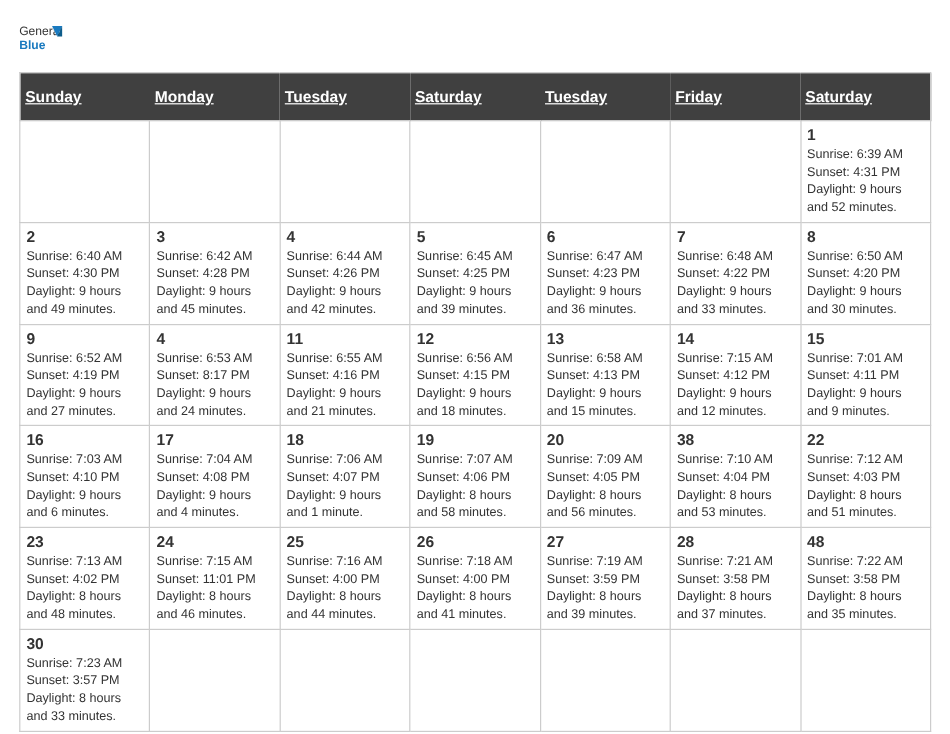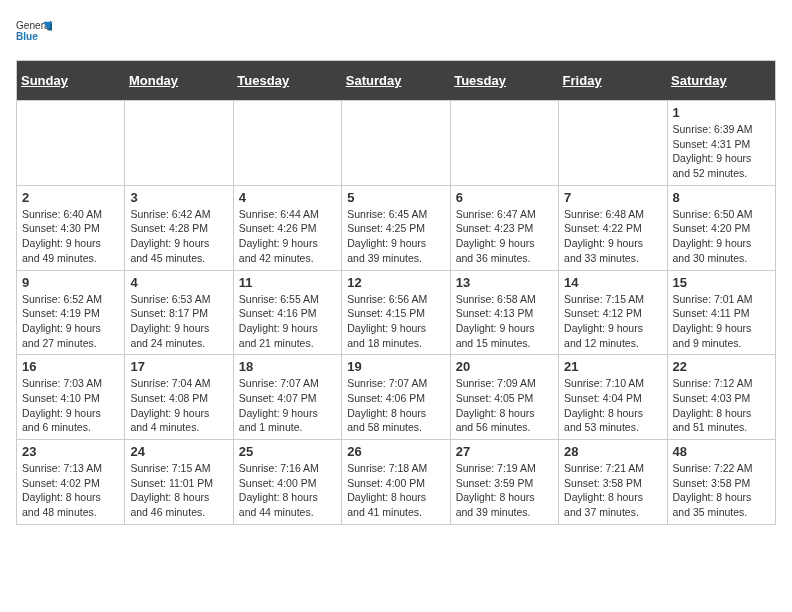--- a/index.html
+++ b/index.html
@@ -220,38 +220,38 @@
 Daylight: 9 hours and 6 minutes.</div>
         </td>
         <td>
           <span class="day-num">17</span>
           <div class="day-info">Sunrise: 7:04 AM
 Sunset: 4:08 PM
 Daylight: 9 hours and 4 minutes.</div>
         </td>
         <td>
           <span class="day-num">18</span>
-          <div class="day-info">Sunrise: 7:07 AM
+          <div class="day-info">Sunrise: 7:06 AM
 Sunset: 4:07 PM
 Daylight: 9 hours and 1 minute.</div>
         </td>
         <td>
           <span class="day-num">19</span>
           <div class="day-info">Sunrise: 7:07 AM
 Sunset: 4:06 PM
 Daylight: 8 hours and 58 minutes.</div>
         </td>
         <td>
           <span class="day-num">20</span>
           <div class="day-info">Sunrise: 7:09 AM
 Sunset: 4:05 PM
 Daylight: 8 hours and 56 minutes.</div>
         </td>
         <td>
-          <span class="day-num">21</span>
+          <span class="day-num">38</span>
           <div class="day-info">Sunrise: 7:10 AM
 Sunset: 4:04 PM
 Daylight: 8 hours and 53 minutes.</div>
         </td>
         <td>
           <span class="day-num">22</span>
           <div class="day-info">Sunrise: 7:12 AM
 Sunset: 4:03 PM
 Daylight: 8 hours and 51 minutes.</div>
         </td>
@@ -293,14 +293,28 @@
 Sunset: 3:58 PM
 Daylight: 8 hours and 37 minutes.</div>
         </td>
         <td>
           <span class="day-num">48</span>
           <div class="day-info">Sunrise: 7:22 AM
 Sunset: 3:58 PM
 Daylight: 8 hours and 35 minutes.</div>
         </td>
       </tr>
+      <tr class="last-row">
+        <td>
+          <span class="day-num">30</span>
+          <div class="day-info">Sunrise: 7:23 AM
+Sunset: 3:57 PM
+Daylight: 8 hours and 33 minutes.</div>
+        </td>
+        <td class="empty-cell"></td>
+        <td class="empty-cell"></td>
+        <td class="empty-cell"></td>
+        <td class="empty-cell"></td>
+        <td class="empty-cell"></td>
+        <td class="empty-cell"></td>
+      </tr>
     </tbody>
 </table>
 
 </body></html>

